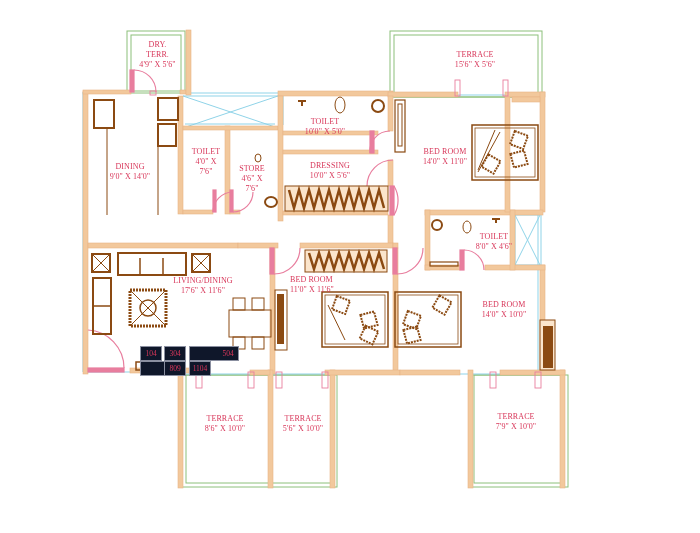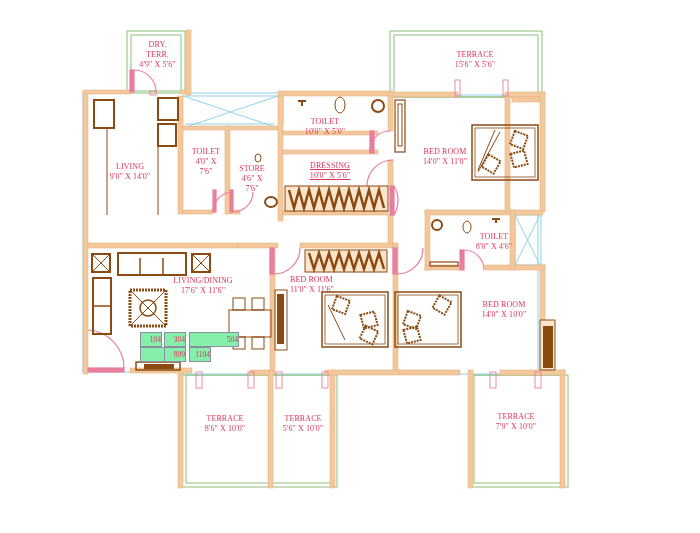--- a/index.html
+++ b/index.html
@@ -1,20 +1,20 @@
 <!DOCTYPE html>
 <html><head>
 <meta charset="utf-8">
 <style>
   html,body{margin:0;padding:0;background:#ffffff;}
   body{width:700px;height:533px;position:relative;overflow:hidden;font-family:"Liberation Serif","DejaVu Serif",serif;}
   #plan{position:absolute;left:0;top:0;width:700px;height:533px;}
   .lbl{position:absolute;color:#d8375a;font-size:8px;line-height:10px;text-align:center;white-space:nowrap;letter-spacing:0.1px;}
   .lbl span{display:block;}
-  .unit{position:absolute;width:20px;height:13px;border:1px solid #8a8fa0;color:#d8375a;font-size:7.5px;line-height:13px;text-align:right;background:#86efac;}
+  .unit{position:absolute;width:20px;height:13px;border:1px solid #8a8fa0;color:#d8375a;font-size:7.5px;line-height:13px;text-align:center;background:#0f172a;margin-top:14px;}
 </style>
 </head>
 <body>
 
 <svg id="plan" viewBox="0 0 700 533" xmlns="http://www.w3.org/2000/svg">
 
   <g fill="none" stroke="#8cc07a" stroke-width="1">
     <rect x="127" y="31" width="58" height="62"></rect>
     <rect x="131" y="35" width="50" height="56"></rect>
     <rect x="390" y="31" width="152" height="66"></rect>
@@ -217,38 +217,38 @@
 <div class="lbl" style="left:135px;top:40px;width:45px;">
   <span>DRY.</span>
   <span>TERR.</span>
   <span>4'9" X 5'6"</span>
 </div>
 <div class="lbl" style="left:440px;top:50px;width:70px;">
   <span>TERRACE</span>
   <span>15'6" X 5'6"</span>
 </div>
 <div class="lbl" style="left:100px;top:162px;width:60px;">
-  <span>LIVING</span>
+  <span>DINING</span>
   <span>9'0" X 14'0"</span>
 </div>
 <div class="lbl" style="left:188px;top:147px;width:36px;">
   <span>TOILET</span>
   <span>4'0" X</span>
   <span>7'6"</span>
 </div>
 <div class="lbl" style="left:234px;top:164px;width:36px;text-align:center;">
   <span>STORE</span>
   <span>4'6" X</span>
   <span>7'6"</span>
 </div>
 <div class="lbl" style="left:295px;top:117px;width:60px;">
   <span>TOILET</span>
   <span>10'0" X 5'0"</span>
 </div>
-<div class="lbl" style="left:300px;top:161px;width:60px;text-decoration:underline;">
+<div class="lbl" style="left:300px;top:161px;width:60px;">
   <span>DRESSING</span>
   <span>10'0" X 5'6"</span>
 </div>
 <div class="lbl" style="left:415px;top:147px;width:60px;">
   <span>BED ROOM</span>
   <span>14'0" X 11'0"</span>
 </div>
 <div class="lbl" style="left:472px;top:232px;width:44px;">
   <span>TOILET</span>
   <span>8'0" X 4'6"</span>

